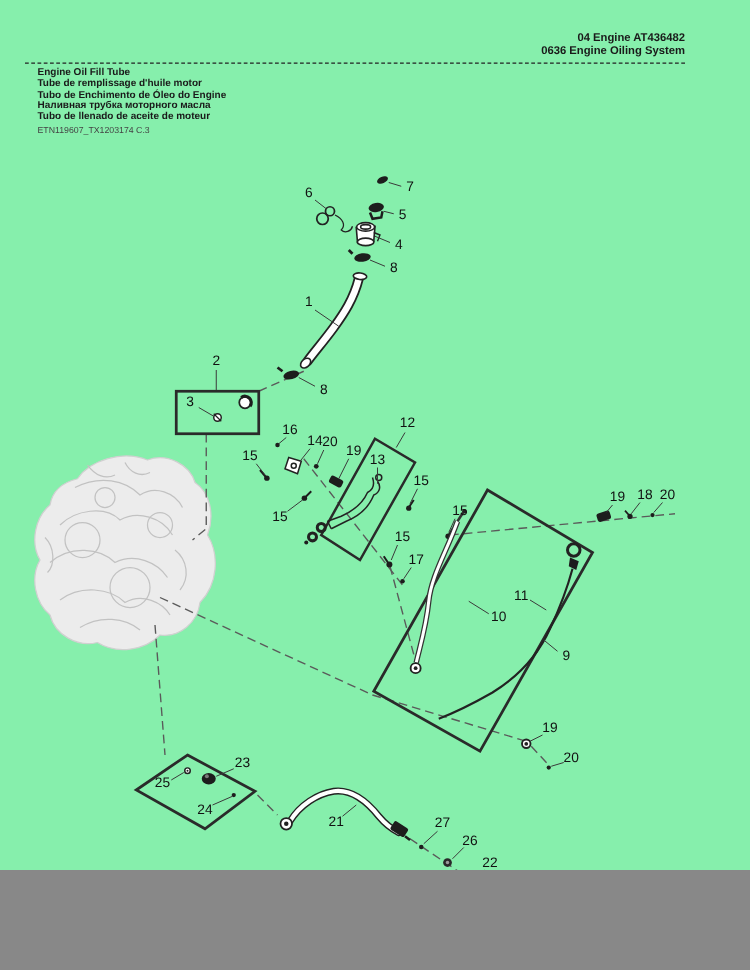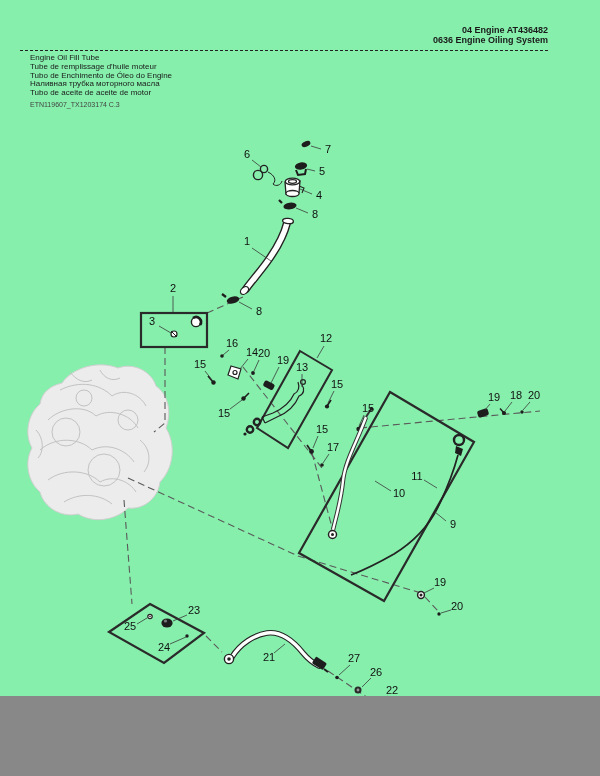--- a/index.html
+++ b/index.html
@@ -10,21 +10,21 @@
   }
   .header{
     position:absolute;top:25px;right:52px;text-align:right;
     font-size:9px;font-weight:bold;line-height:10px;color:#1a1a1a;
   }
   .header-rule{
     position:absolute;top:50px;left:20px;width:528px;height:0;
     border-top:1.6px dashed #222;
   }
   .title-block{
-    position:absolute;top:54px;left:30px;font-size:8px;font-weight:normal;
+    position:absolute;top:54px;left:30px;font-size:8px;font-weight:bold;
     line-height:8.8px;color:#1a1a1a;white-space:nowrap;
   }
   .doc-code{
     position:absolute;top:101px;left:30px;font-size:7px;color:#444;
   }
   #diagram{position:absolute;left:0;top:0;}
   .callout{
     font-size:11px;fill:#111;text-anchor:middle;dominant-baseline:middle;
     font-family:"Liberation Sans",sans-serif;
   }
@@ -51,24 +51,24 @@
 <div class="page">
 
   <div class="header">
     <div>04 Engine AT436482</div>
     <div>0636 Engine Oiling System</div>
   </div>
   <div class="header-rule"></div>
 
   <div class="title-block">
     <div>Engine Oil Fill Tube</div>
-    <div>Tube de remplissage d'huile moteur</div>
+    <div>Tube de remplissage d'huile motor</div>
     <div>Tubo de Enchimento de Óleo do Engine</div>
     <div>Наливная трубка моторного масла</div>
-    <div>Tubo de aceite de aceite de motor</div>
+    <div>Tubo de llenado de aceite de moteur</div>
   </div>
   <div class="doc-code">ETN119607_TX1203174 C.3</div>
 
   <svg id="diagram" width="600" height="776" viewBox="0 0 600 776" xmlns="http://www.w3.org/2000/svg">
 
     <g stroke="#c2c2c2" fill="none" stroke-width="1">
       <path fill="#ececec" stroke="#d0d0d0" d="M62,383 C72,368 98,360 118,368 C134,362 152,372 156,386 C168,394 172,412 166,428 C176,444 174,468 160,482 C158,498 144,510 128,508 C116,520 94,524 78,514 C62,518 44,508 40,492 C28,482 24,462 32,448 C24,434 28,414 40,404 C42,392 50,386 62,383 Z"></path>
       <path d="M60,390 C80,380 100,384 112,396 C124,388 140,394 146,406"></path>
       <path d="M48,420 C60,408 84,404 96,416 C110,408 130,414 138,428"></path>
       <path d="M40,450 C56,436 80,438 92,450 C108,442 126,450 134,462"></path>

